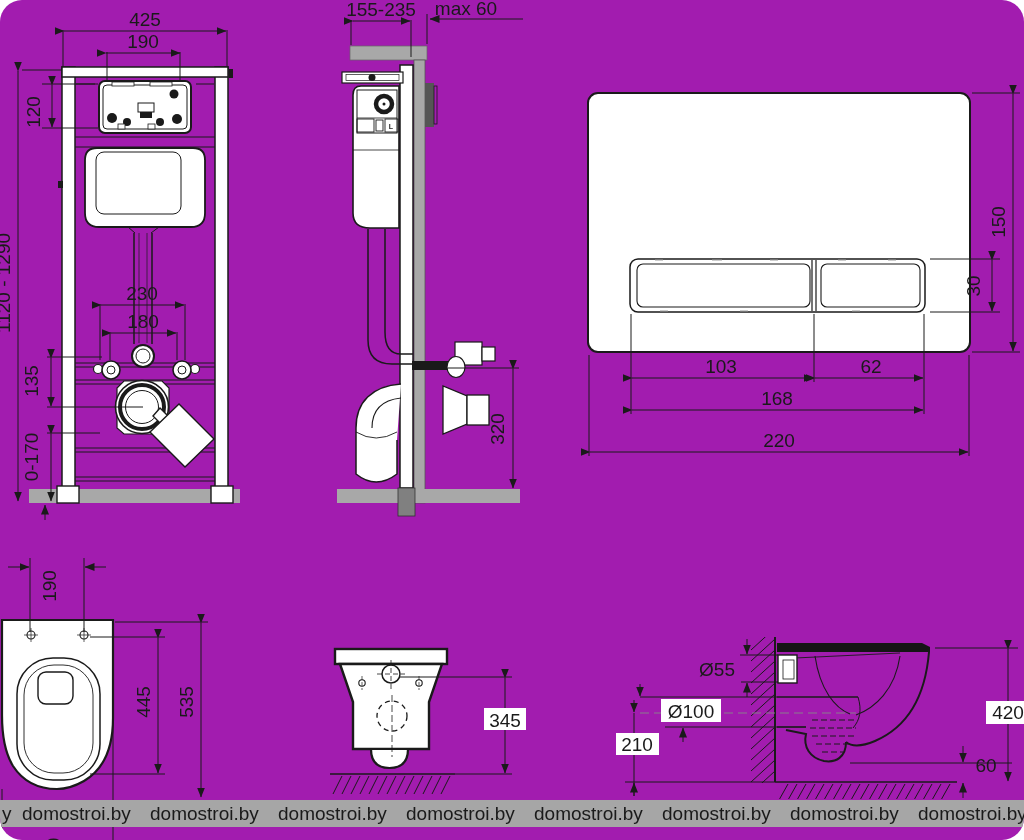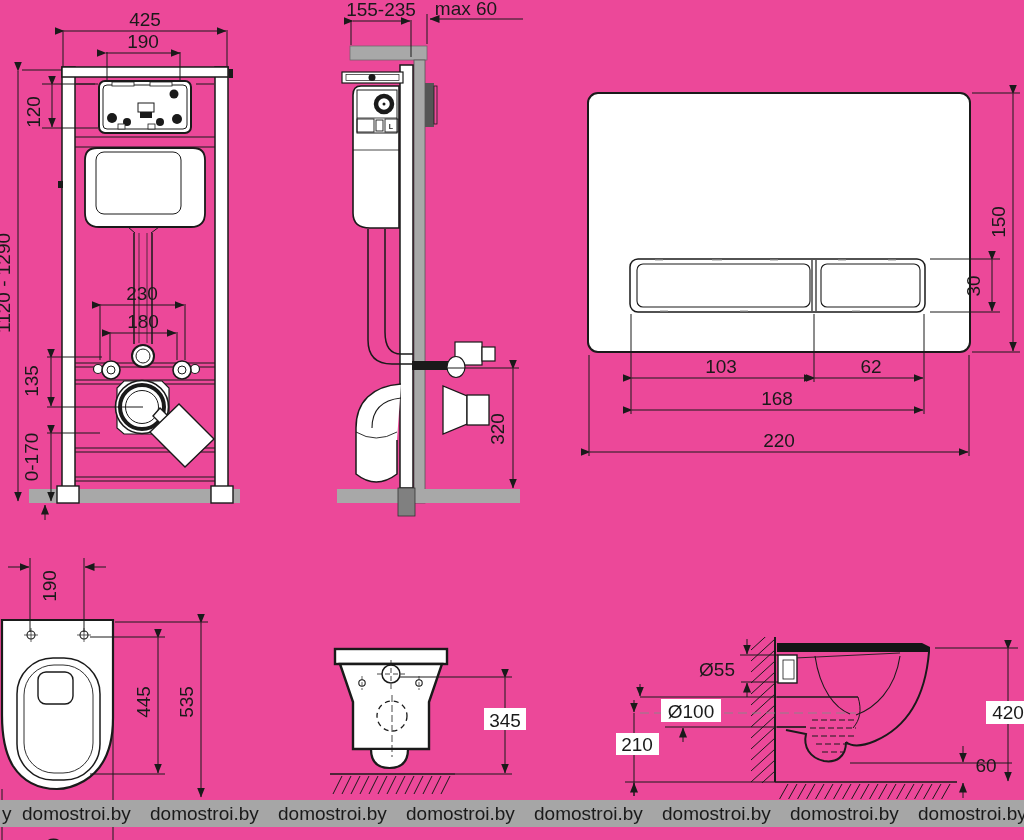--- a/index.html
+++ b/index.html
@@ -1,17 +1,17 @@
 <!DOCTYPE html>
 <html><head>
 <meta charset="utf-8">
 <style>
   html,body{margin:0;padding:0;background:#fff;}
-  #stage{position:relative;width:1024px;height:840px;background:#ec4899;overflow:hidden;
-         font-family:"Liberation Sans","DejaVu Sans",sans-serif;}
+  #stage{position:relative;width:1024px;height:840px;background:#a21caf;overflow:hidden;
+         font-family:"Liberation Sans","DejaVu Sans",sans-serif;border-radius:22px;}
   svg{display:block}
   text{font-family:"Liberation Sans","DejaVu Sans",sans-serif;fill:#1a1a1a;}
   .dim{font-size:19px;}
   .tiny{font-size:7px;font-weight:bold;}
   .wm{font-size:19px;}
 </style>
 </head>
 <body>
 
 <div id="stage">

